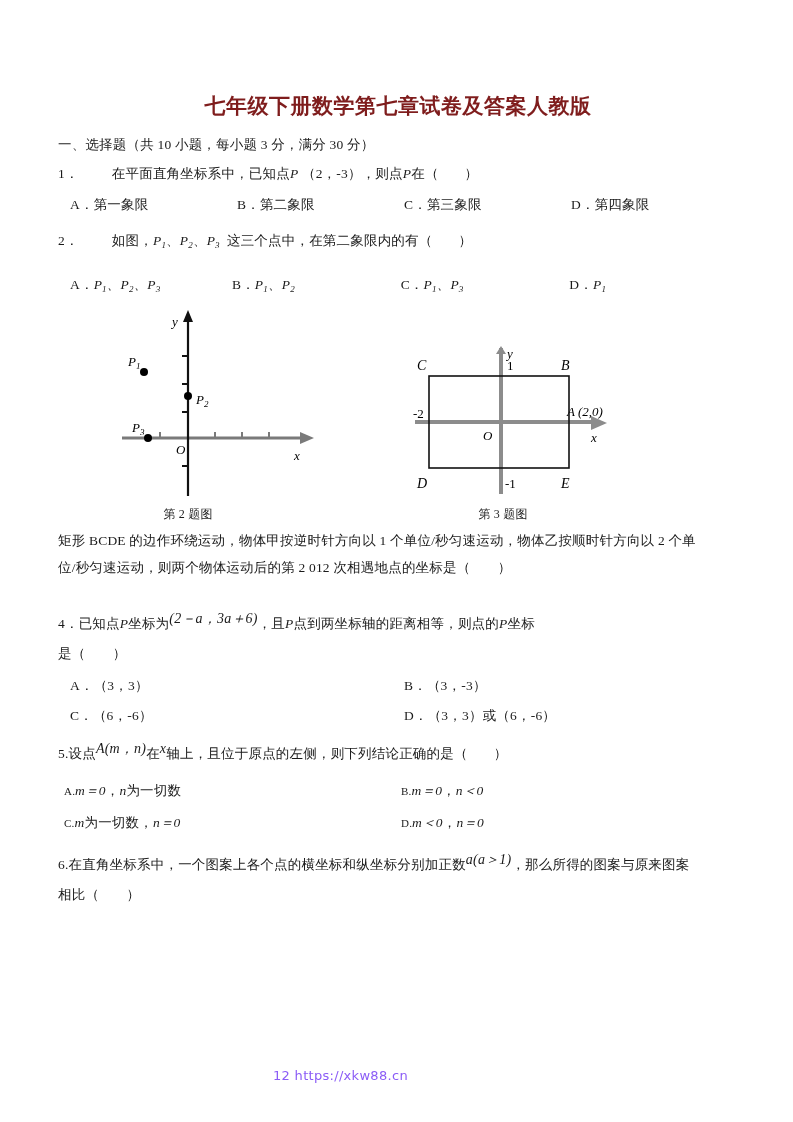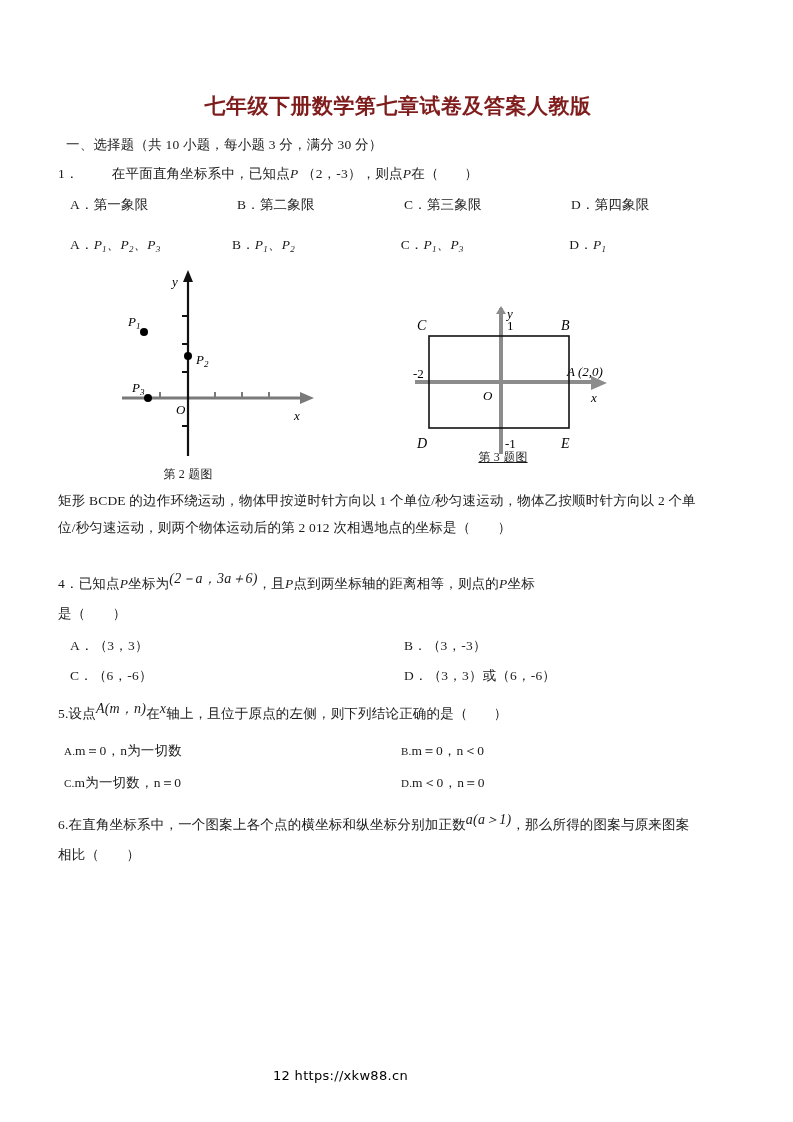--- a/index.html
+++ b/index.html
@@ -33,21 +33,21 @@
     text-align: center;
     font-size: 21px;
     font-weight: bold;
     letter-spacing: 0.5px;
     margin: 0 0 16px 0;
     color: #7f1d1d;
   }
 
   .section-head {
     font-size: 13.5px;
-    margin: 0 0 7px 8px;
+    margin: 0 0 7px 0;
     letter-spacing: 0.2px;
   }
 
   .q {
     font-size: 13.5px;
     line-height: 1.9;
     margin: 0 0 4px 0;
     letter-spacing: 0.2px;
   }
 
@@ -83,40 +83,41 @@
   }
   .fig1 { position: absolute; left: 62px; top: 0; }
   .fig2 { position: absolute; left: 355px; top: 38px; }
 
   .fig-caption {
     font-size: 12px;
     text-align: center;
     letter-spacing: 0.2px;
   }
   .cap1 { position: absolute; left: 30px; top: 198px; width: 200px; }
-  .cap2 { position: absolute; left: 330px; top: 181px; width: 230px; text-decoration: underline; }
+  .cap2 { position: absolute; left: 330px; top: 198px; width: 230px; }
   .frm-up {
     font-style: italic;
     font-size: 14px;
     position: relative;
     top: -5px;
   }
   .frm-sm {
+    font-style: italic;
     font-size: 13.5px;
   }
 
   .watermark {
     position: absolute;
     left: 0;
     top: 1068px;
     width: 681px;
     text-align: center;
     font-family: "DejaVu Sans", sans-serif;
     font-size: 13px;
-    color: #000000;
+    color: #8b5cf6;
     letter-spacing: 0.3px;
   }
 </style>
 </head>
 <body>
 
 <div class="page">
 
   <div class="content">
 
@@ -130,20 +131,26 @@
       <span>在平面直角坐标系中，已知点</span><span class="mi">P</span>
       <span>（2，-3），则点</span><span class="mi">P</span><span>在（</span><span class="blank"></span><span>）</span>
     </div>
     <div class="opts four">
       <div>A．第一象限</div>
       <div>B．第二象限</div>
       <div>C．第三象限</div>
       <div>D．第四象限</div>
     </div>
 
+    <div class="q">
+      <span>2．</span>
+      <span class="blank"></span>
+      <span>如图，</span><span class="mi">P</span><span class="sub">1</span><span>、</span><span class="mi">P</span><span class="sub">2</span><span>、</span><span class="mi">P</span><span class="sub">3</span>
+      &nbsp;<span>这三个点中，在第二象限内的有（</span><span class="blank"></span><span>）</span>
+    </div>
     <div class="opts four p2" style="margin-top:22px">
       <div><span>A．</span><span class="mi">P<span class="sub">1</span>、P<span class="sub">2</span>、P<span class="sub">3</span></span></div>
       <div><span>B．</span><span class="mi">P<span class="sub">1</span>、P<span class="sub">2</span></span></div>
       <div><span>C．</span><span class="mi">P<span class="sub">1</span>、P<span class="sub">3</span></span></div>
       <div><span>D．</span><span class="mi">P<span class="sub">1</span></span></div>
     </div>
 
     <div class="figs">
 
       <div class="fig1">

